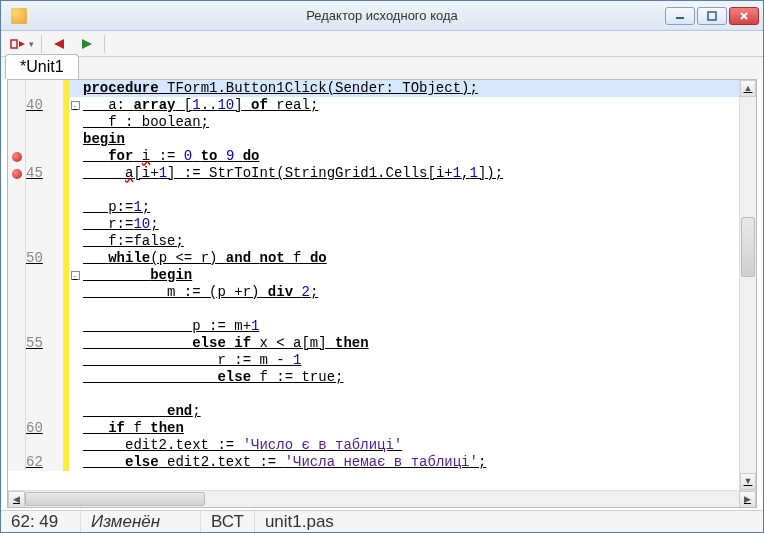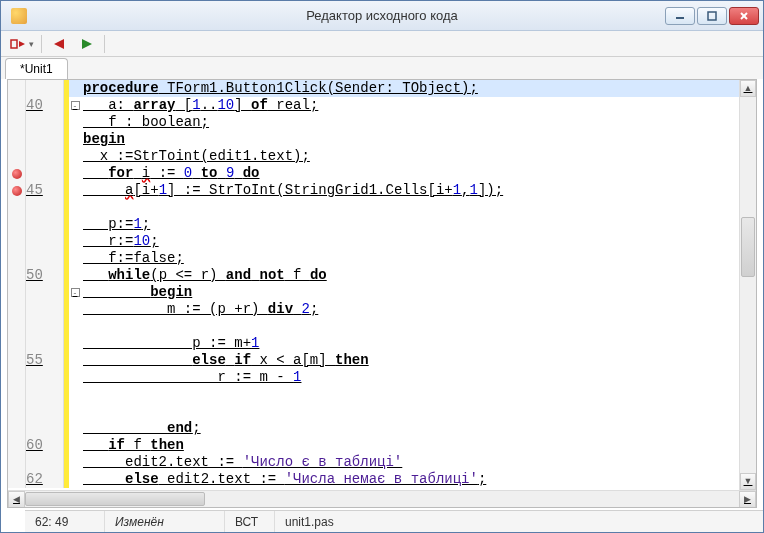--- a/index.html
+++ b/index.html
@@ -87,21 +87,21 @@
     align-items: flex-end;
     padding-left: 4px;
   }
   .tab {
     padding: 3px 14px;
     border: 1px solid #bbb;
     border-bottom: none;
     background: #fff;
     border-top-left-radius: 4px;
     border-top-right-radius: 4px;
-    font-size: 12px;
+    font-size: 16px;
     cursor: pointer;
   }
   
   .editor-frame {
     flex: 1;
     border: 1px solid #bbb;
     margin: 0 6px 2px 6px;
     display: flex;
     flex-direction: column;
     overflow: hidden;
@@ -219,23 +219,22 @@
     border: 1px solid #bbb;
     border-radius: 2px;
   }
   
   .statusbar {
     height: 22px;
     background: #f5f5f5;
     border-top: 1px solid #d0d0d0;
     display: flex;
     align-items: flex-end;
-    font-size: 12px;
+    font-size: 17px;
     color: #333;
-    margin-left: 24px;
   }
   .stcell {
     padding: 0 10px;
     border-right: 1px solid #ddd;
     height: 100%;
     display: flex;
     align-items: center;
   }
   .stcell.wide { min-width: 120px; font-style: italic; }
 </style>
@@ -292,35 +291,34 @@
 </div>
 
 <div class="editor-frame">
   <div class="editor-body">
     <div class="code-container">
       <div class="code-lines" id="code-lines">
           <div class="line hl"><div class="gutter-markers"></div><div class="gutter-num"></div><div class="modstrip"></div><div style="width: 12px; flex-shrink: 0; display: flex; align-items: center; justify-content: center;"></div><div class="code-text"><span class="kw">procedure</span><span> TForm1.Button1Click(Sender: TObject);</span></div></div>
           <div class="line"><div class="gutter-markers"></div><div class="gutter-num">40</div><div class="modstrip"></div><div style="width: 12px; flex-shrink: 0; display: flex; align-items: center; justify-content: center;"><div class="fold">-</div></div><div class="code-text"><span>   a: </span><span class="kw">array</span><span> [</span><span class="num">1</span><span>..</span><span class="num">10</span><span>] </span><span class="kw">of</span><span> real;</span></div></div>
           <div class="line"><div class="gutter-markers"></div><div class="gutter-num"></div><div class="modstrip"></div><div style="width: 12px; flex-shrink: 0; display: flex; align-items: center; justify-content: center;"></div><div class="code-text"><span>   f : boolean;</span></div></div>
           <div class="line"><div class="gutter-markers"></div><div class="gutter-num"></div><div class="modstrip"></div><div style="width: 12px; flex-shrink: 0; display: flex; align-items: center; justify-content: center;"></div><div class="code-text"><span class="kw">begin</span></div></div>
-          <div class="line"><div class="gutter-markers"></div><div class="gutter-num"></div><div class="modstrip"></div><div style="width: 12px; flex-shrink: 0; display: flex; align-items: center; justify-content: center;"></div><div class="code-text"><span>  x :=StrToint(edit1.text);</span></div></div>
           <div class="line"><div class="gutter-markers"><div class="bp"></div></div><div class="gutter-num"></div><div class="modstrip"></div><div style="width: 12px; flex-shrink: 0; display: flex; align-items: center; justify-content: center;"></div><div class="code-text"><span>   </span><span class="kw">for</span><span> </span><span class="err">i</span><span> := </span><span class="num">0</span><span> </span><span class="kw">to</span><span> </span><span class="num">9</span><span> </span><span class="kw">do</span></div></div>
           <div class="line"><div class="gutter-markers"><div class="bp"></div></div><div class="gutter-num">45</div><div class="modstrip"></div><div style="width: 12px; flex-shrink: 0; display: flex; align-items: center; justify-content: center;"></div><div class="code-text"><span>     </span><span class="err">a</span><span>[i+</span><span class="num">1</span><span>] := StrToInt(StringGrid1.Cells[i+</span><span class="num">1</span><span>,</span><span class="num">1</span><span>]);</span></div></div>
           <div class="line"><div class="gutter-markers"></div><div class="gutter-num"></div><div class="modstrip"></div><div style="width: 12px; flex-shrink: 0; display: flex; align-items: center; justify-content: center;"></div><div class="code-text"><span></span></div></div>
           <div class="line"><div class="gutter-markers"></div><div class="gutter-num"></div><div class="modstrip"></div><div style="width: 12px; flex-shrink: 0; display: flex; align-items: center; justify-content: center;"></div><div class="code-text"><span>   p:=</span><span class="num">1</span><span>;</span></div></div>
           <div class="line"><div class="gutter-markers"></div><div class="gutter-num"></div><div class="modstrip"></div><div style="width: 12px; flex-shrink: 0; display: flex; align-items: center; justify-content: center;"></div><div class="code-text"><span>   r:=</span><span class="num">10</span><span>;</span></div></div>
           <div class="line"><div class="gutter-markers"></div><div class="gutter-num"></div><div class="modstrip"></div><div style="width: 12px; flex-shrink: 0; display: flex; align-items: center; justify-content: center;"></div><div class="code-text"><span>   f:=false;</span></div></div>
           <div class="line"><div class="gutter-markers"></div><div class="gutter-num">50</div><div class="modstrip"></div><div style="width: 12px; flex-shrink: 0; display: flex; align-items: center; justify-content: center;"></div><div class="code-text"><span>   </span><span class="kw">while</span><span>(p &lt;= r) </span><span class="kw">and</span><span> </span><span class="kw">not</span><span> f </span><span class="kw">do</span></div></div>
           <div class="line"><div class="gutter-markers"></div><div class="gutter-num"></div><div class="modstrip"></div><div style="width: 12px; flex-shrink: 0; display: flex; align-items: center; justify-content: center;"><div class="fold">-</div></div><div class="code-text"><span>        </span><span class="kw">begin</span></div></div>
           <div class="line"><div class="gutter-markers"></div><div class="gutter-num"></div><div class="modstrip"></div><div style="width: 12px; flex-shrink: 0; display: flex; align-items: center; justify-content: center;"></div><div class="code-text"><span>          m := (p +r) </span><span class="kw">div</span><span> </span><span class="num">2</span><span>;</span></div></div>
           <div class="line"><div class="gutter-markers"></div><div class="gutter-num"></div><div class="modstrip"></div><div style="width: 12px; flex-shrink: 0; display: flex; align-items: center; justify-content: center;"></div></div>
           <div class="line"><div class="gutter-markers"></div><div class="gutter-num"></div><div class="modstrip"></div><div style="width: 12px; flex-shrink: 0; display: flex; align-items: center; justify-content: center;"></div><div class="code-text"><span>             p := m+</span><span class="num">1</span></div></div>
           <div class="line"><div class="gutter-markers"></div><div class="gutter-num">55</div><div class="modstrip"></div><div style="width: 12px; flex-shrink: 0; display: flex; align-items: center; justify-content: center;"></div><div class="code-text"><span>             </span><span class="kw">else</span><span> </span><span class="kw">if</span><span> x &lt; a[m] </span><span class="kw">then</span></div></div>
           <div class="line"><div class="gutter-markers"></div><div class="gutter-num"></div><div class="modstrip"></div><div style="width: 12px; flex-shrink: 0; display: flex; align-items: center; justify-content: center;"></div><div class="code-text"><span>                r := m - </span><span class="num">1</span></div></div>
-          <div class="line"><div class="gutter-markers"></div><div class="gutter-num"></div><div class="modstrip"></div><div style="width: 12px; flex-shrink: 0; display: flex; align-items: center; justify-content: center;"></div></div>
+          <div class="line"><div class="gutter-markers"></div><div class="gutter-num"></div><div class="modstrip"></div><div style="width: 12px; flex-shrink: 0; display: flex; align-items: center; justify-content: center;"></div><div class="code-text"><span>                </span><span class="kw">else</span><span> f := true;</span></div></div>
           <div class="line"><div class="gutter-markers"></div><div class="gutter-num"></div><div class="modstrip"></div><div style="width: 12px; flex-shrink: 0; display: flex; align-items: center; justify-content: center;"></div><div class="code-text"><span></span></div></div>
           <div class="line"><div class="gutter-markers"></div><div class="gutter-num"></div><div class="modstrip"></div><div style="width: 12px; flex-shrink: 0; display: flex; align-items: center; justify-content: center;"></div><div class="code-text"><span>          </span><span class="kw">end</span><span>;</span></div></div>
           <div class="line"><div class="gutter-markers"></div><div class="gutter-num">60</div><div class="modstrip"></div><div style="width: 12px; flex-shrink: 0; display: flex; align-items: center; justify-content: center;"></div><div class="code-text"><span>   </span><span class="kw">if</span><span> f </span><span class="kw">then</span></div></div>
           <div class="line"><div class="gutter-markers"></div><div class="gutter-num"></div><div class="modstrip"></div><div style="width: 12px; flex-shrink: 0; display: flex; align-items: center; justify-content: center;"></div><div class="code-text"><span>     edit2.text := </span><span class="str">'Число є в таблиці'</span></div></div>
           <div class="line"><div class="gutter-markers"></div><div class="gutter-num">62</div><div class="modstrip"></div><div style="width: 12px; flex-shrink: 0; display: flex; align-items: center; justify-content: center;"></div><div class="code-text"><span>     </span><span class="kw">else</span><span> edit2.text := </span><span class="str">'Числа немає в таблиці'</span><span>;</span></div></div>
         </div>
     </div>
     <div class="vscroll">
       <div class="sbtn">▲</div>
       <div class="strack">

